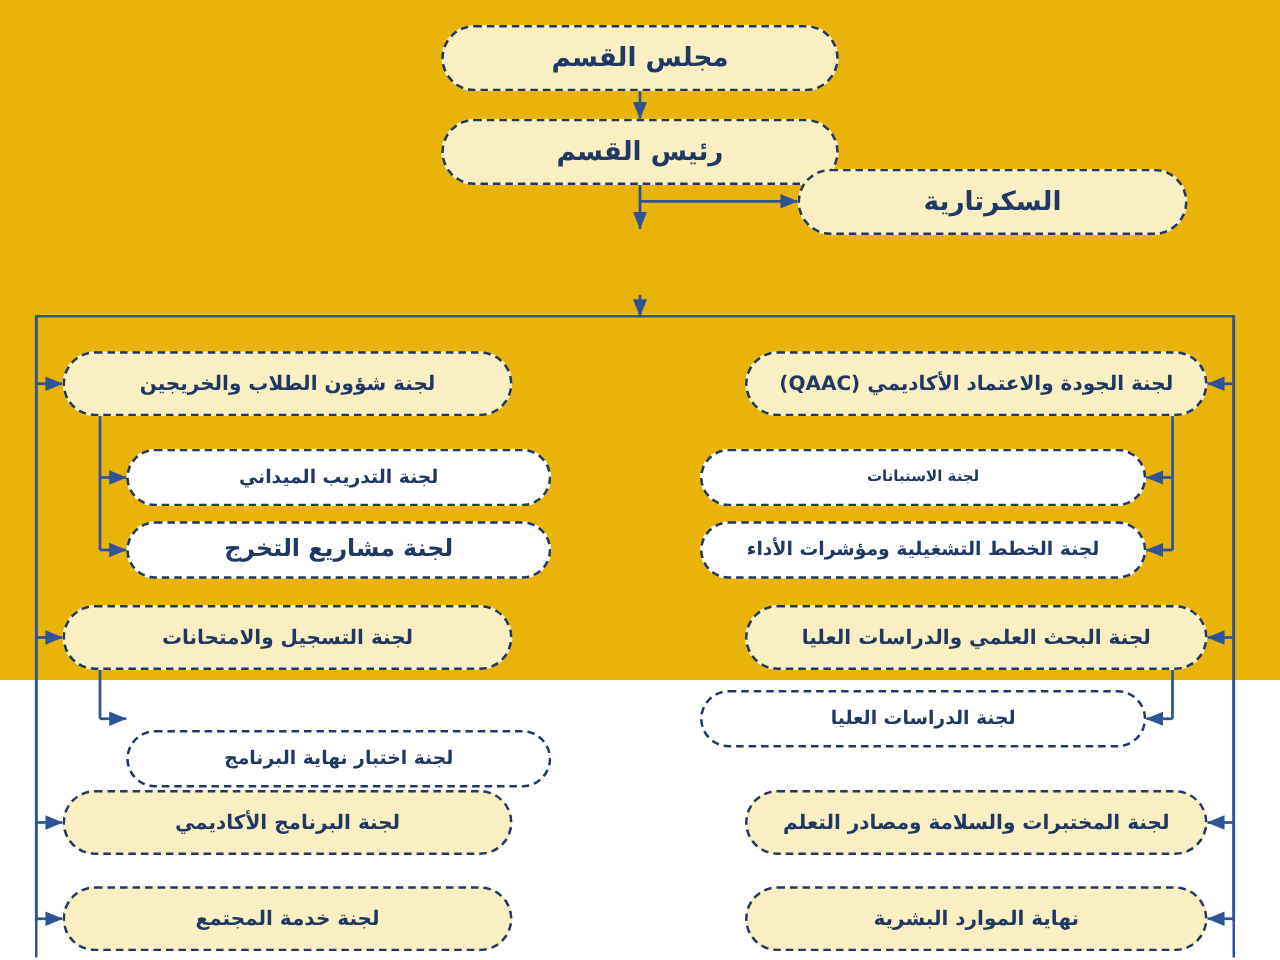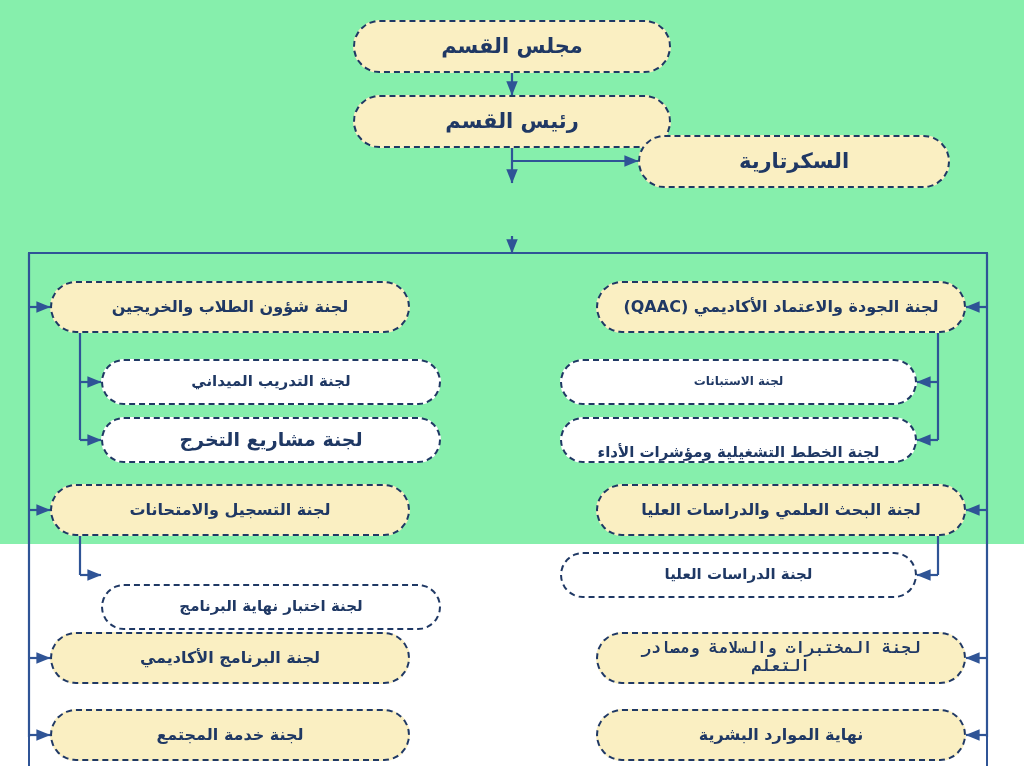--- a/index.html
+++ b/index.html
@@ -12,21 +12,21 @@
     width: 1024px;
     height: 768px;
     overflow: hidden;
     font-family: "DejaVu Sans", "Liberation Sans", sans-serif;
   }
 
   #chart-root {
     position: relative;
     width: 1024px;
     height: 544px;
-    background: #86efac;
+    background: #eab308;
   }
 
   
   #connector-layer {
     position: absolute;
     left: 0;
     top: 0;
     width: 1024px;
     height: 768px;
     z-index: 1;
@@ -167,33 +167,33 @@
   </div>
 
   <div class="node filled" style="left:596px; top:281px; width:370px; height:52px; border-radius:26px; font-size:16px;">
     <span class="node-label">لجنة الجودة والاعتماد الأكاديمي  (QAAC)</span>
   </div>
 
   <div class="node hollow" style="left:560px; top:359px; width:357px; height:46px; border-radius:23px; font-size:12px;">
     <span class="node-label">لجنة الاستبانات</span>
   </div>
 
-  <div class="node hollow" style="left:560px; top:417px; width:357px; height:46px; border-radius:23px; font-size:15px;align-items:flex-end;">
+  <div class="node hollow" style="left:560px; top:417px; width:357px; height:46px; border-radius:23px; font-size:15px;">
     <span class="node-label">لجنة الخطط التشغيلية ومؤشرات الأداء</span>
   </div>
 
   <div class="node filled" style="left:596px; top:484px; width:370px; height:52px; border-radius:26px; font-size:16px;">
     <span class="node-label">لجنة البحث العلمي والدراسات العليا</span>
   </div>
 
   <div class="node hollow" style="left:560px; top:552px; width:357px; height:46px; border-radius:23px; font-size:15px;">
     <span class="node-label">لجنة الدراسات العليا</span>
   </div>
 
-  <div class="node filled" style="left:596px; top:632px; width:370px; height:52px; border-radius:26px; font-size:16px;font-family:Liberation Mono, monospace;">
+  <div class="node filled" style="left:596px; top:632px; width:370px; height:52px; border-radius:26px; font-size:16px;">
     <span class="node-label">لجنة المختبرات والسلامة ومصادر التعلم</span>
   </div>
 
   <div class="node filled" style="left:596px; top:709px; width:370px; height:52px; border-radius:26px; font-size:16px;">
     <span class="node-label">نهاية الموارد البشرية</span>
   </div>
 
 </div>
 
 </body></html>

